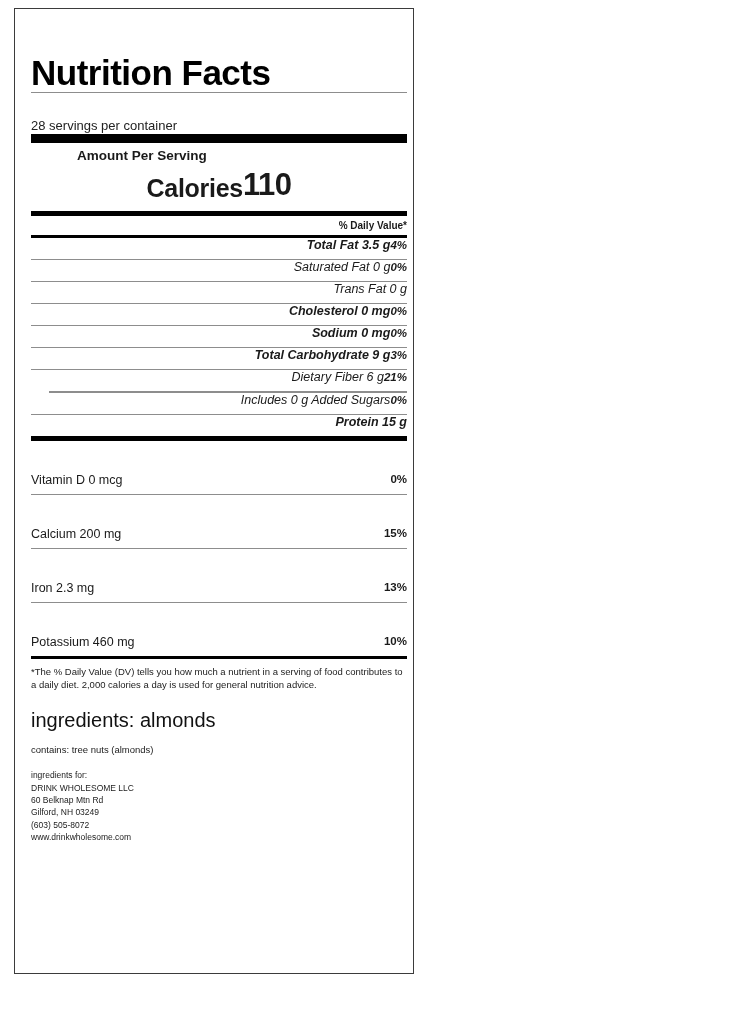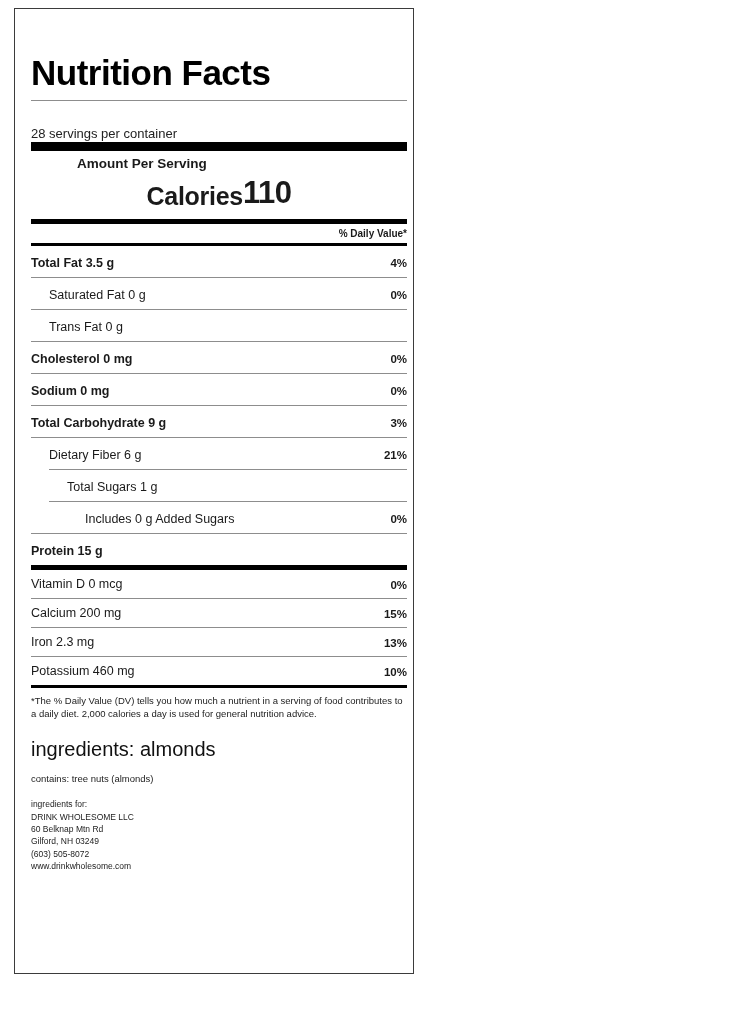--- a/index.html
+++ b/index.html
@@ -28,21 +28,21 @@
     position: absolute;
     left: 16px;
     top: 46px;
     width: 376px;
   }
   .nf-title {
     font-size: 35px;
     font-weight: bold;
     letter-spacing: -0.5px;
     line-height: 1.05;
-    margin: 0 0 8px 0;
+    margin: 0 0 0 0;
     color: #000;
   }
   .rule-thin { border-top: 1px solid #8d8d8d; }
   .rule-med  { border-top: 3px solid #000; }
   .rule-thick{ border-top: 9px solid #000; }
   .rule-mid  { border-top: 5px solid #000; }
 
   .servings {
     font-size: 13px;
     padding: 4px 0 1px 0;
@@ -76,40 +76,42 @@
 
   .dv-head {
     text-align: right;
     font-size: 10px;
     font-weight: bold;
     padding: 4px 0 4px 0;
   }
 
   .nrow {
     display: flex;
-    justify-content: space-between;
+    justify-content: flex-end;
     align-items: baseline;
     font-size: 12.5px;
-    padding: 10px 0 6px 0;
+    padding: 0 0 6px 0;
     line-height: 1.2;
+    font-style: italic;
   }
   .nrow .label { }
   .nrow .val { font-weight: bold; font-size: 11.5px;}
   .b { font-weight: bold; }
   .ind1 { padding-left: 18px; }
   .ind2 { padding-left: 36px; }
   .ind3 { padding-left: 54px; }
   .short { margin-left: 18px; }
 
   .vitrow {
     display: flex;
     justify-content: space-between;
-    align-items: flex-end;
+    align-items: flex-start;
     font-size: 12.5px;
     padding: 7px 0 7px 0;
+    margin-top: 25px;
   }
   .vitrow .val { font-weight: bold; font-size: 11.5px;}
 
   .footnote {
     font-size: 9.5px;
     line-height: 1.35;
     padding: 7px 0 0 0;
     color: #222;
   }
   .ingredients {
@@ -190,24 +192,20 @@
       <span class="val">3%</span>
     </div>
     <div class="rule-thin"></div>
 
     <div class="nrow">
       <span class="label ind1">Dietary Fiber 6 g</span>
       <span class="val">21%</span>
     </div>
     <div class="rule-thin short"></div>
 
-    <div class="nrow">
-      <span class="label ind2">Total Sugars 1 g</span>
-      <span class="val"></span>
-    </div>
     <div class="rule-thin short"></div>
 
     <div class="nrow">
       <span class="label ind3">Includes 0 g Added Sugars</span>
       <span class="val">0%</span>
     </div>
     <div class="rule-thin"></div>
 
     <div class="nrow">
       <span class="label b">Protein 15 g</span>

